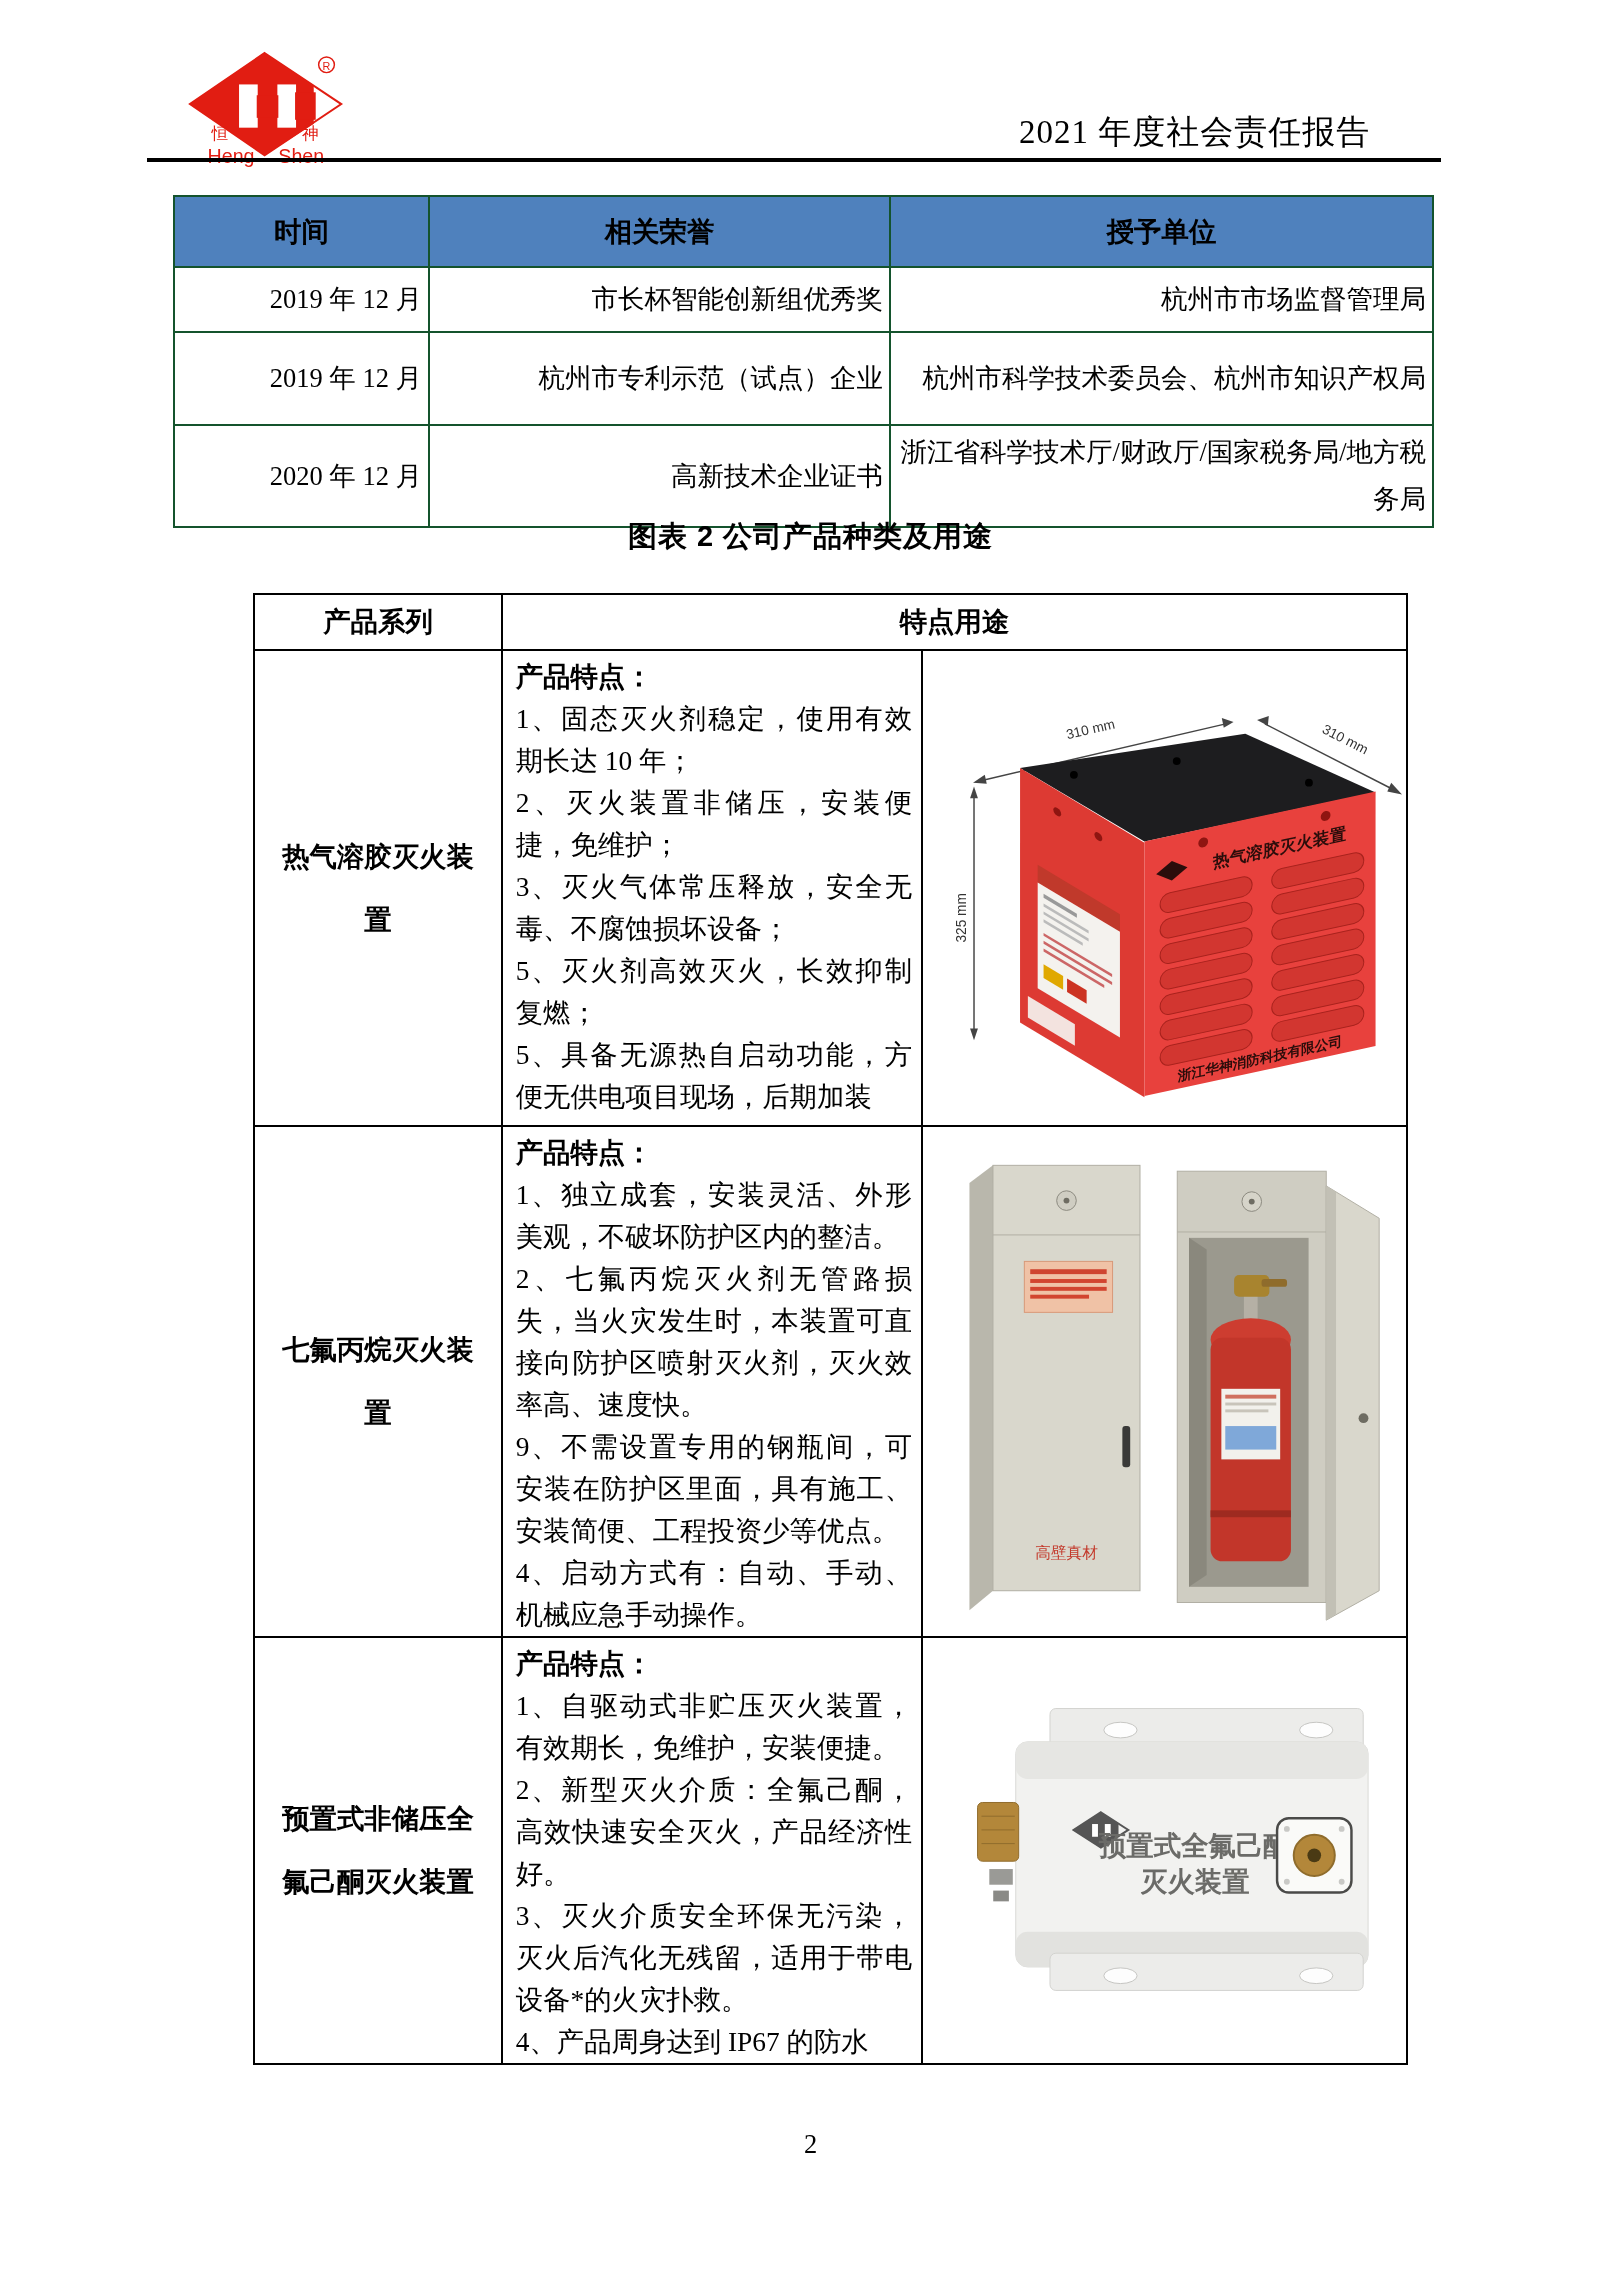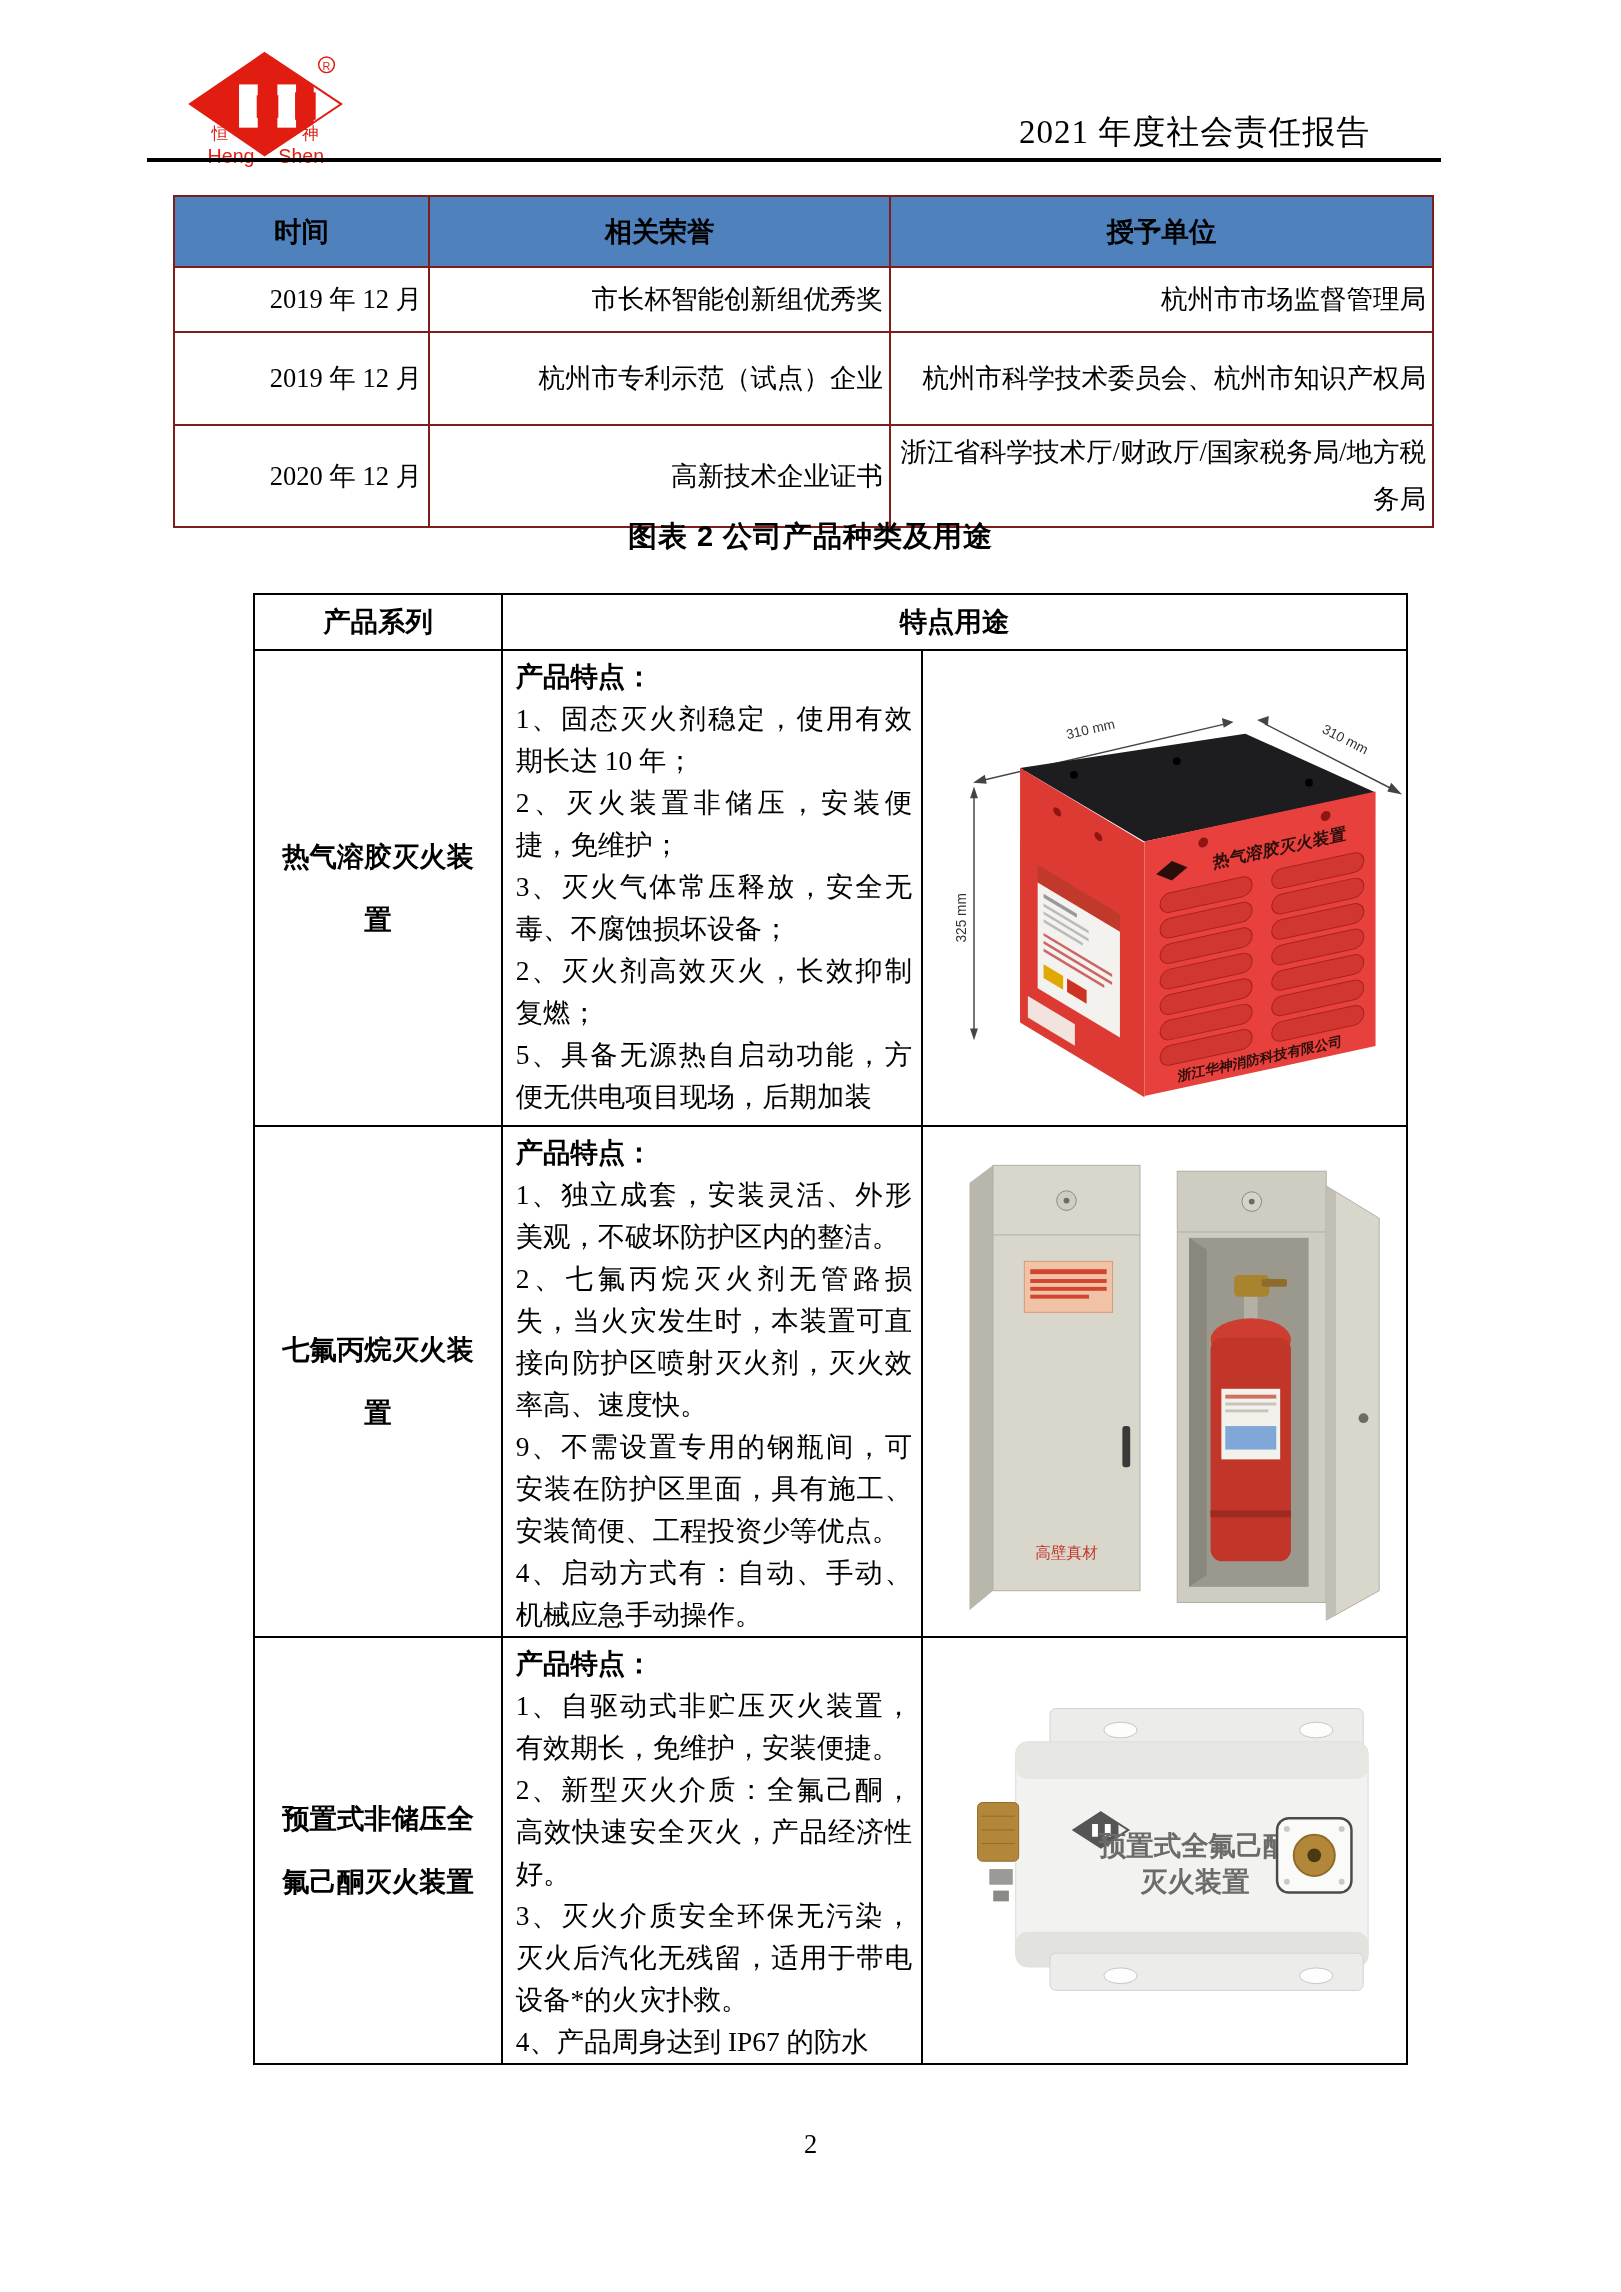--- a/index.html
+++ b/index.html
@@ -11,21 +11,21 @@
   
   .logo { position:absolute; left:184px; top:49px; }
   .hdr-title {
     position:absolute; top:110px; left:1019px; width:353px;
     font-size:33px; letter-spacing:1px; white-space:nowrap;
   }
   .hdr-rule { position:absolute; left:147px; top:158px; width:1294px; height:3.9px; background:#000; }
   
   table { border-collapse:collapse; table-layout:fixed; }
   .t1 { position:absolute; left:173px; top:195px; width:1259px; }
-  .t1 th, .t1 td { border:2px solid #7f1d1d; padding:0 5.9px; overflow:hidden; }
+  .t1 th, .t1 td { border:2px solid #14532d; padding:0 5.9px; overflow:hidden; }
   .t1 th {
     background:#4f81bd; height:69px; text-align:center;
     font:bold 27.4px "Liberation Sans","DejaVu Sans",sans-serif;
   }
   .t1 td { font-size:26.5px; line-height:47px; text-align:right; vertical-align:middle; }
   .t1 .r1 td { height:63px; }
   .t1 .r2 td { height:91px; }
   .t1 .r3 td { height:100px; }
   
   .caption {
@@ -122,21 +122,21 @@
 
       <tr class="h-r1">
         <td class="label-cell">
           <div>热气溶胶灭火装置</div>
         </td>
         <td class="feat-cell">
           <div class="feat-title">产品特点：</div>
           <div>1、固态灭火剂稳定，使用有效期长达 10 年；</div>
           <div>2、灭火装置非储压，安装便捷，免维护；</div>
           <div>3、灭火气体常压释放，安全无毒、不腐蚀损坏设备；</div>
-          <div>2、灭火剂高效灭火，长效抑制复燃；</div>
+          <div>5、灭火剂高效灭火，长效抑制复燃；</div>
           <div>5、具备无源热自启动功能，方便无供电项目现场，后期加装</div>
         </td>
         <td class="img-cell">
           <svg width="475" height="461" viewBox="0 0 485 470">
 
             <line x1="48" y1="142" x2="48" y2="385" stroke="#444" stroke-width="1.5"></line>
             <polygon points="48,134 44,146 52,146" fill="#444"></polygon>
             <polygon points="48,393 44,381 52,381" fill="#444"></polygon>
             <text x="-268" y="40" font-size="14" fill="#333" transform="rotate(-90)" text-anchor="middle">325 mm</text>
 

